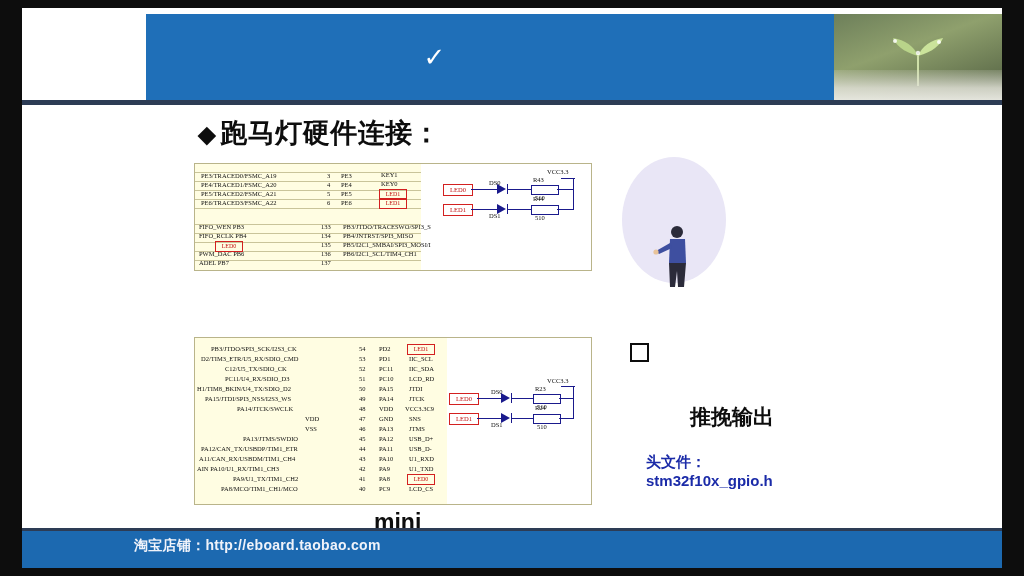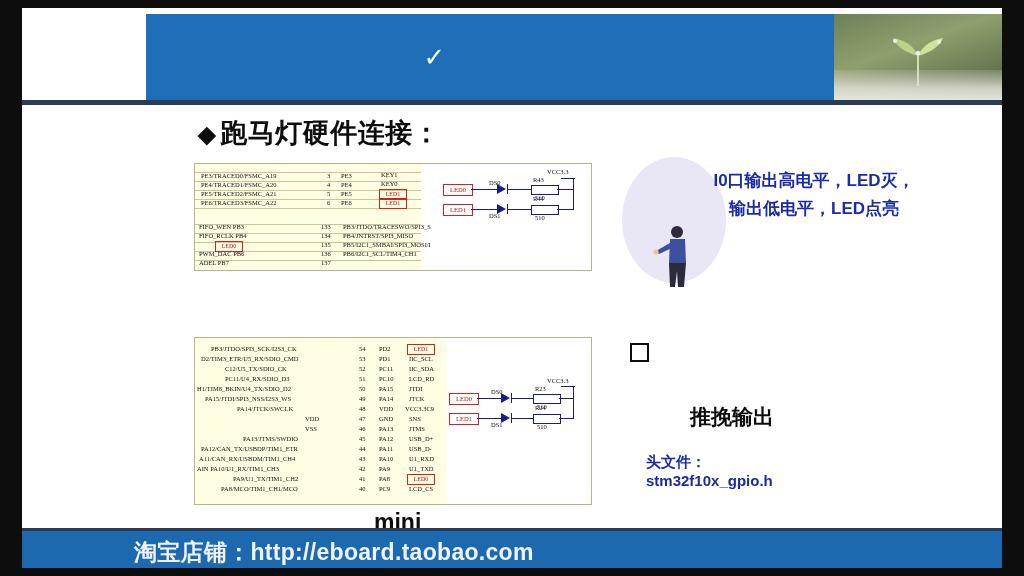--- a/index.html
+++ b/index.html
@@ -321,21 +321,21 @@
   }
   .footer-stripe {
     position: absolute;
     left: 0; top: 0;
     width: 980px; height: 3px;
     background: #2d3c55;
   }
   .footer-left {
     position: absolute;
     left: 112px; top: 9px;
-    font-size: 23px;
+    font-size: 14px;
     font-weight: bold;
     color: #f0f3fa;
     letter-spacing: 0.3px;
   }
   .footer-right {
     position: absolute;
     left: 570px; top: 9px;
     font-size: 17px;
     font-weight: bold;
     color: #f0f3fa;
@@ -567,24 +567,20 @@
       <div class="caption-mini">mini</div>
 
       <div class="note-blob"></div>
       <svg class="note-person" viewBox="0 0 48 66">
         <circle cx="27" cy="9" r="6" fill="#2b2b3a"></circle>
         <path d="M20 16 L35 16 L36 40 L19 40 Z" fill="#3e4fa0"></path>
         <path d="M19 40 L36 40 L34 64 L28 64 L27 48 L25 64 L20 64 Z" fill="#2b2b3a"></path>
         <path d="M20 20 L6 28 L9 31 L22 25 Z" fill="#3e4fa0"></path>
         <circle cx="6" cy="29" r="2.6" fill="#e8c39a"></circle>
       </svg>
-      <div class="note-text">
-        <div>I0口输出高电平，LED灭，</div>
-        <div>输出低电平，LED点亮</div>
-      </div>
 
       <div class="gpio-title">
         <span class="square-bullet"></span>
       </div>
       <div class="push-pull">推挽输出</div>
       <div class="file-line file-h">头文件：stm32f10x_gpio.h</div>
     </div>
 
     <div class="footer">
       <div class="footer-stripe"></div>

